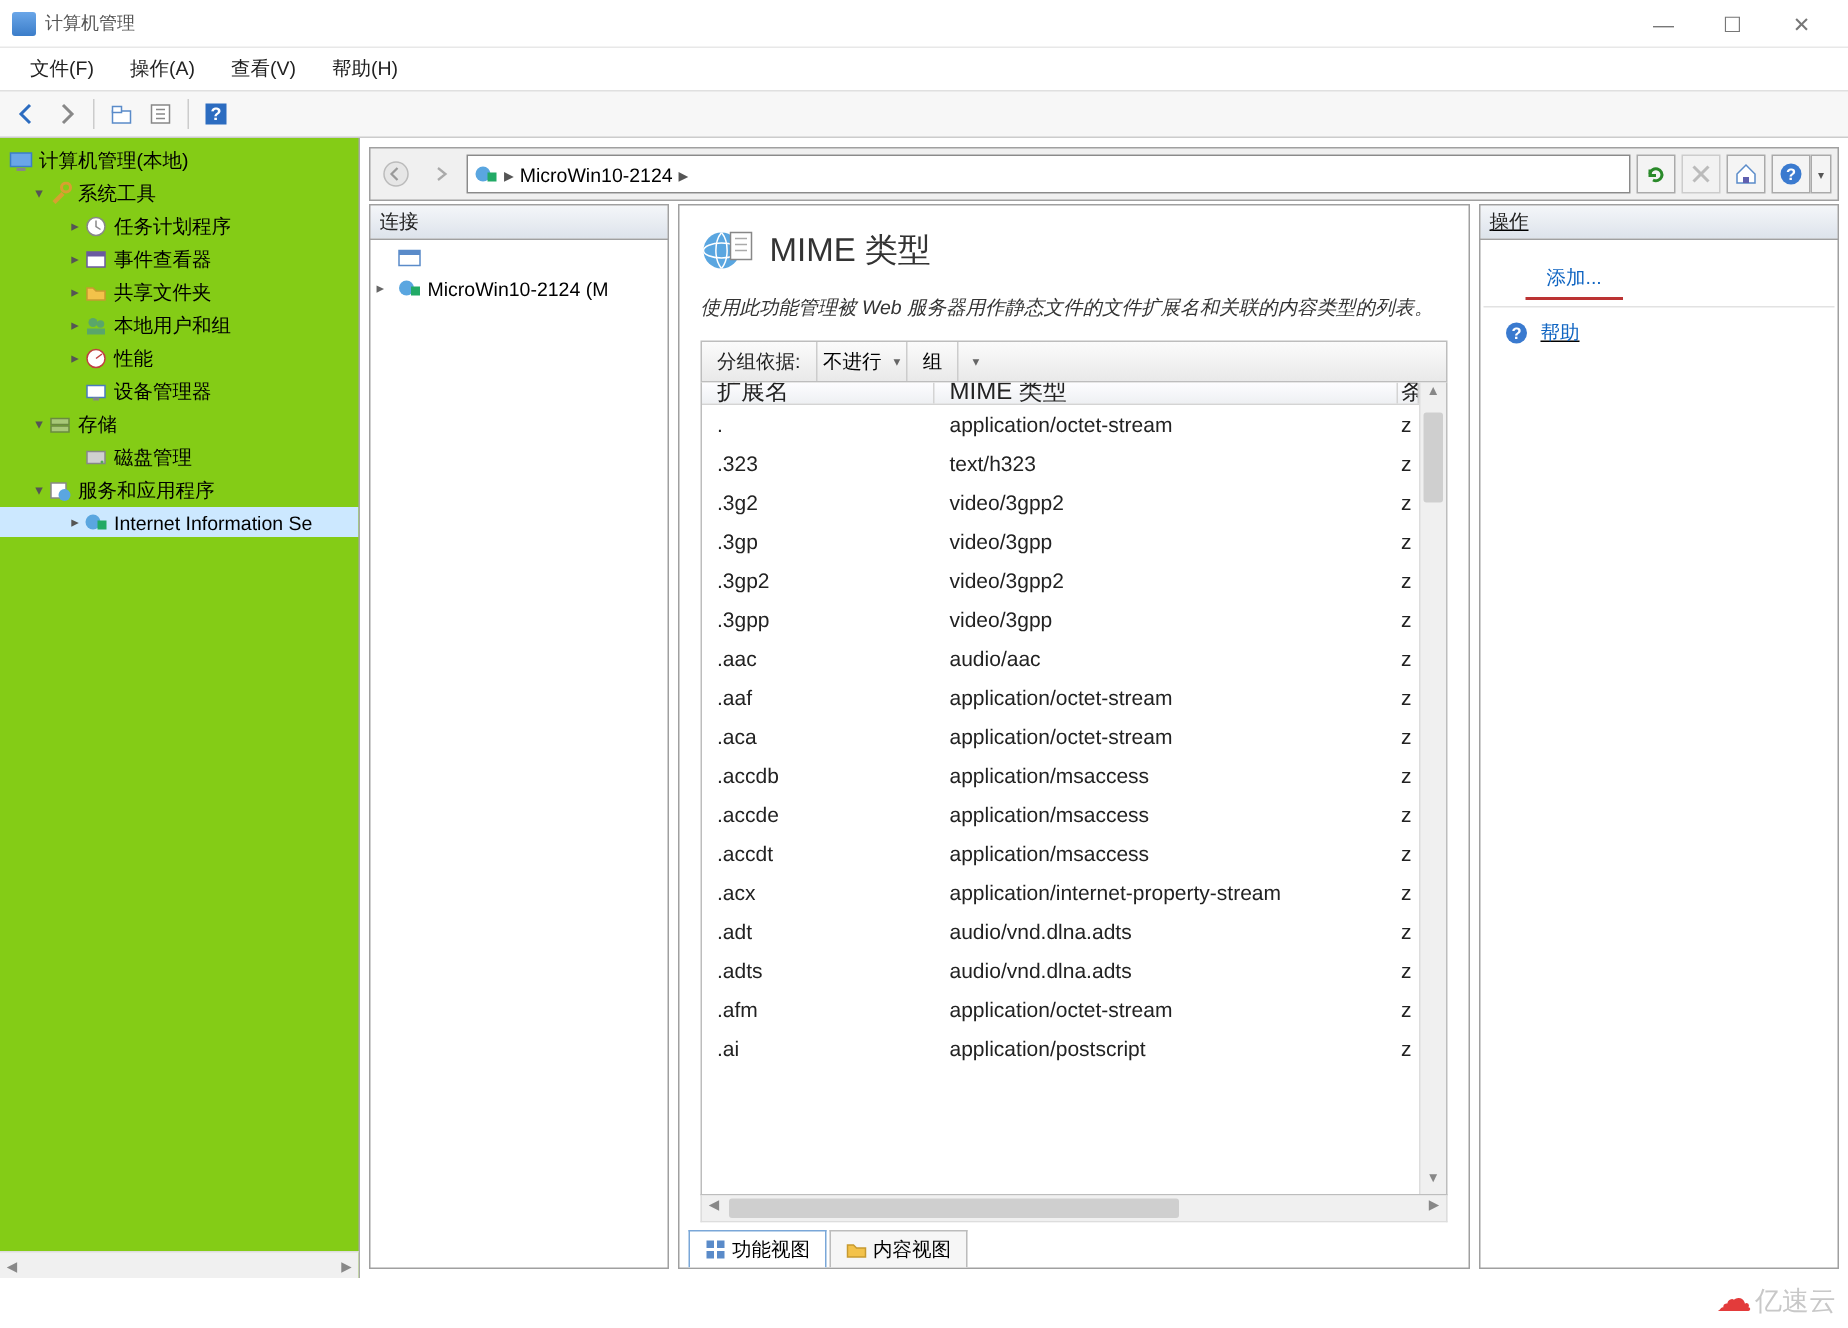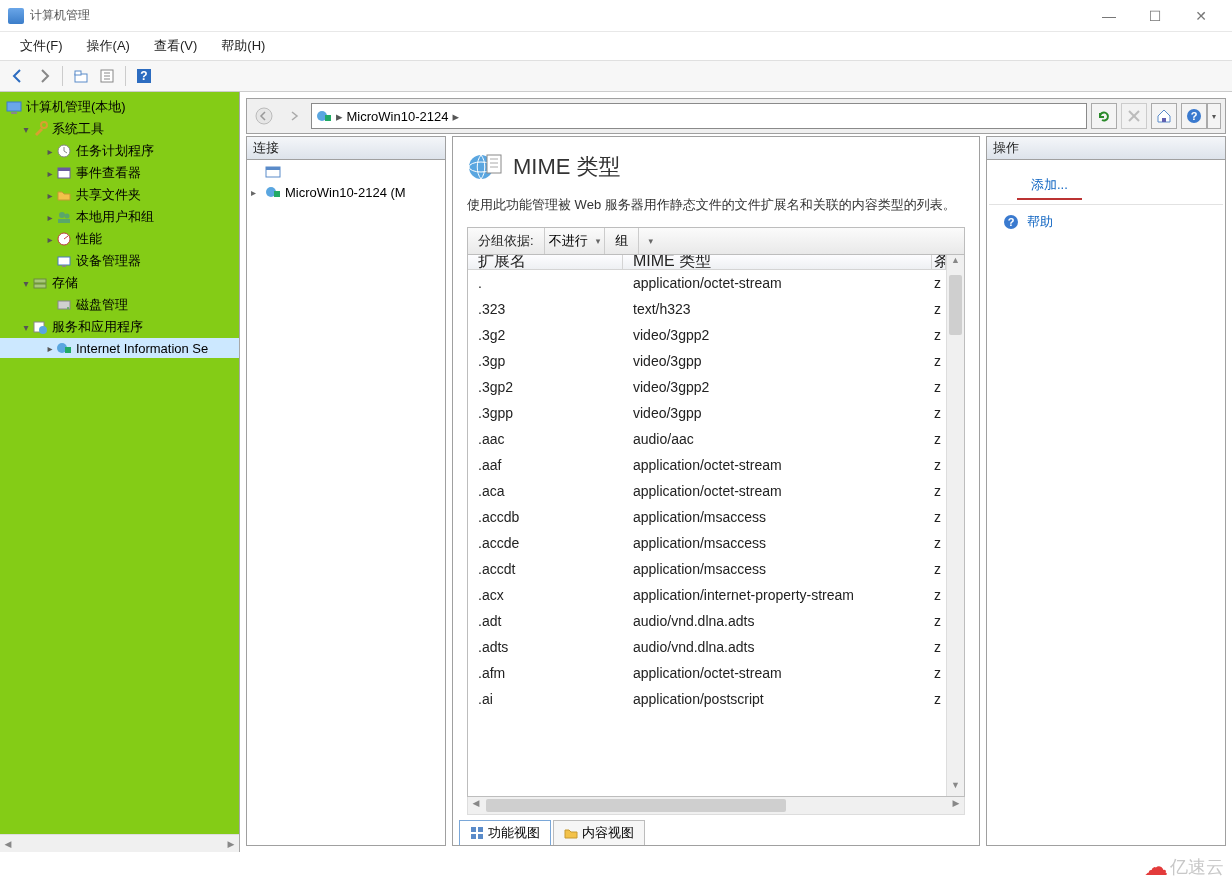--- a/index.html
+++ b/index.html
@@ -51,21 +51,21 @@
 .conn-pane .body { flex:1; border:1px solid #a0a0a0; border-top:none; background:#fff; font-size:13px; padding:2px 0;}
 .conn-pane .body .crow{display:flex; align-items:center; padding:2px 4px; gap:4px;}
 .conn-pane .crow .tw{width:10px; color:#666; font-size:10px;}
 .conn-pane .iis-ico{width:16px;height:16px;}
 
 .center-pane { flex:1; border:1px solid #a0a0a0; background:#fff; display:flex; flex-direction:column; overflow:hidden;}
 .center-pane .content { flex:1; padding:12px 14px 0 14px; display:flex; flex-direction:column; overflow:hidden;}
 .mime-title{ display:flex; align-items:center; gap:10px; margin-bottom:10px;}
 .mime-title .big-icon{width:36px;height:36px;}
 .mime-title .t{font-size:22px; color:#333;}
-.mime-desc{font-size:13px; color:#333; line-height:1.5; margin-bottom:12px;}
+.mime-desc{font-size:13px; color:#333; line-height:1.5; margin-bottom:12px;font-style:italic;}
 .filter-row{display:flex; align-items:center; height:28px; background:linear-gradient(#fbfbfb,#e9e9e9); border:1px solid #bdbdbd; font-size:13px;}
 .filter-row .lbl{padding:0 10px; color:#222;}
 .filter-row .sel{border-left:1px solid #ccc; height:100%; display:flex; align-items:center; padding:0 4px; gap:8px;}
 .filter-row .sel .caret{color:#666; font-size:9px;}
 .filter-row .grp-btn{border-left:1px solid #ccc; padding:0 10px; height:100%; display:flex; align-items:center;}
 .filter-row .drop-btn{border-left:1px solid #ccc; width:24px; height:100%; display:flex; align-items:center; justify-content:center; color:#666;font-size:9px;}
 
 .mime-table{flex:1; border:1px solid #bdbdbd; border-top:none; overflow:hidden; display:flex;}
 .mime-table .cols{flex:1; overflow:hidden;}
 .mime-table .hdr{height:15px; display:flex; background:linear-gradient(#fdfdff,#eef0f3); border-bottom:1px solid #d4d4d4; font-size:16px; color:#222;}
@@ -82,21 +82,21 @@
 .mime-hscroll{height:18px; background:#f0f0f0; border:1px solid #ddd; border-top:none; position:relative;}
 .mime-hscroll .thumb{position:absolute; top:2px; bottom:2px; left:18px; width:300px; background:#cfcfcf; border-radius:2px;}
 .mime-hscroll .ar{position:absolute; top:1px; width:16px; text-align:center; font-size:9px; color:#888;}
 .mime-hscroll .ar.l{left:0;} .mime-hscroll .ar.r{right:0;}
 
 .bottom-tabs{ height:30px; display:flex; align-items:center; padding:4px 6px 0 6px; gap:2px;}
 .bottom-tabs .tab{display:flex; align-items:center; gap:4px; padding:3px 10px; font-size:13px; border:1px solid #bcbcbc; background:#f6f6f6; border-bottom:none;}
 .bottom-tabs .tab.active{background:#fff; border-color:#7aa7d8;}
 .bottom-tabs .tab .ti{width:14px;height:14px;}
 
-.action-pane { width: 240px; display:flex; flex-direction:column;}
+.action-pane { width: 240px; display:flex; flex-direction:column;text-decoration:underline;}
 .action-pane .body { flex:1; border:1px solid #a0a0a0; border-top:none; background:#fff; font-size:13px; padding:6px 2px;}
 .action-pane .body .act-link{color:#1065c2; padding:6px 14px; display:flex; align-items:center; gap:8px; cursor:default;}
 .action-pane .body .act-link.add{color:#1065c2; border-bottom:2px solid #bb3333; padding-bottom:4px; margin:0 10px; display:inline-block;}
 .action-pane .body .hr{height:1px; background:#e2e2e2; margin:2px 0;}
 .action-pane .body .help-ico{width:16px;height:16px;}
 
 .watermark{position:absolute; right:8px; bottom:4px; font-size:18px; color:#c8c8c8; font-weight:500; display:flex; align-items:center; gap:2px;}
 .watermark .cloud{color:#e33b3b; font-size:24px;}
 </style>
 </head>

